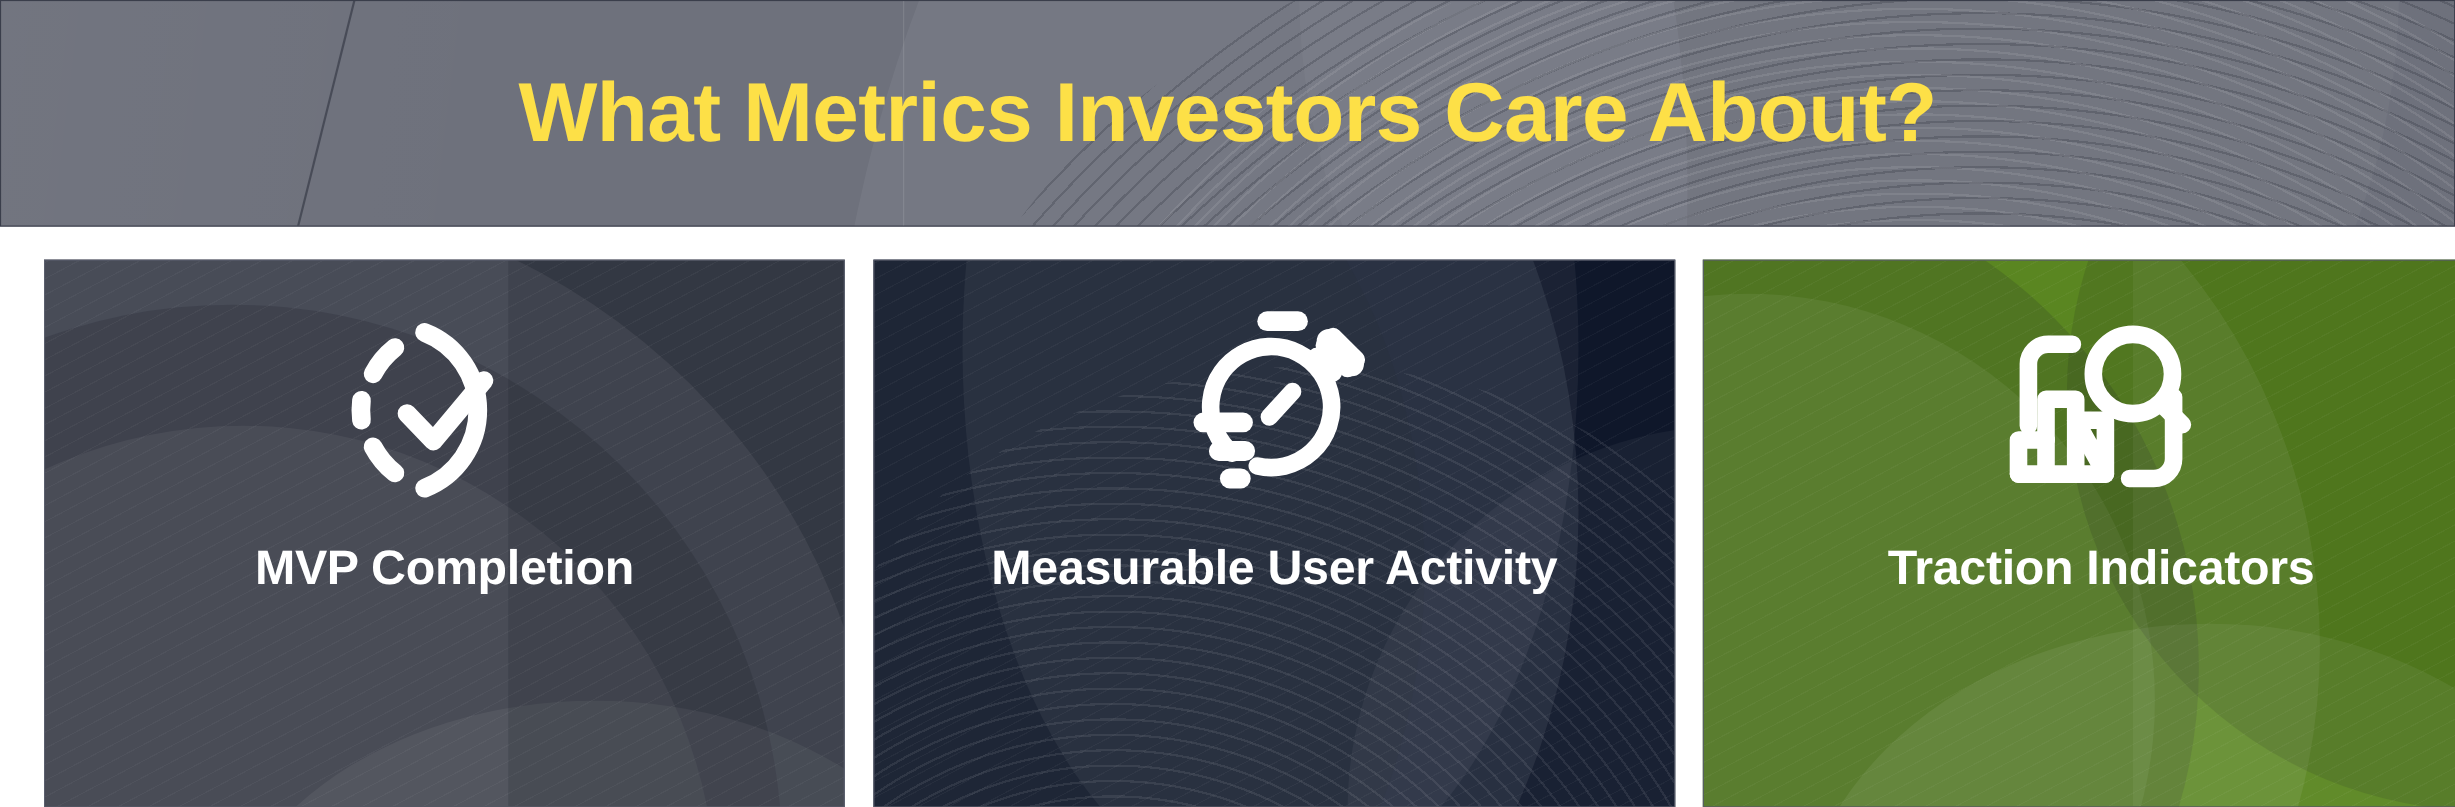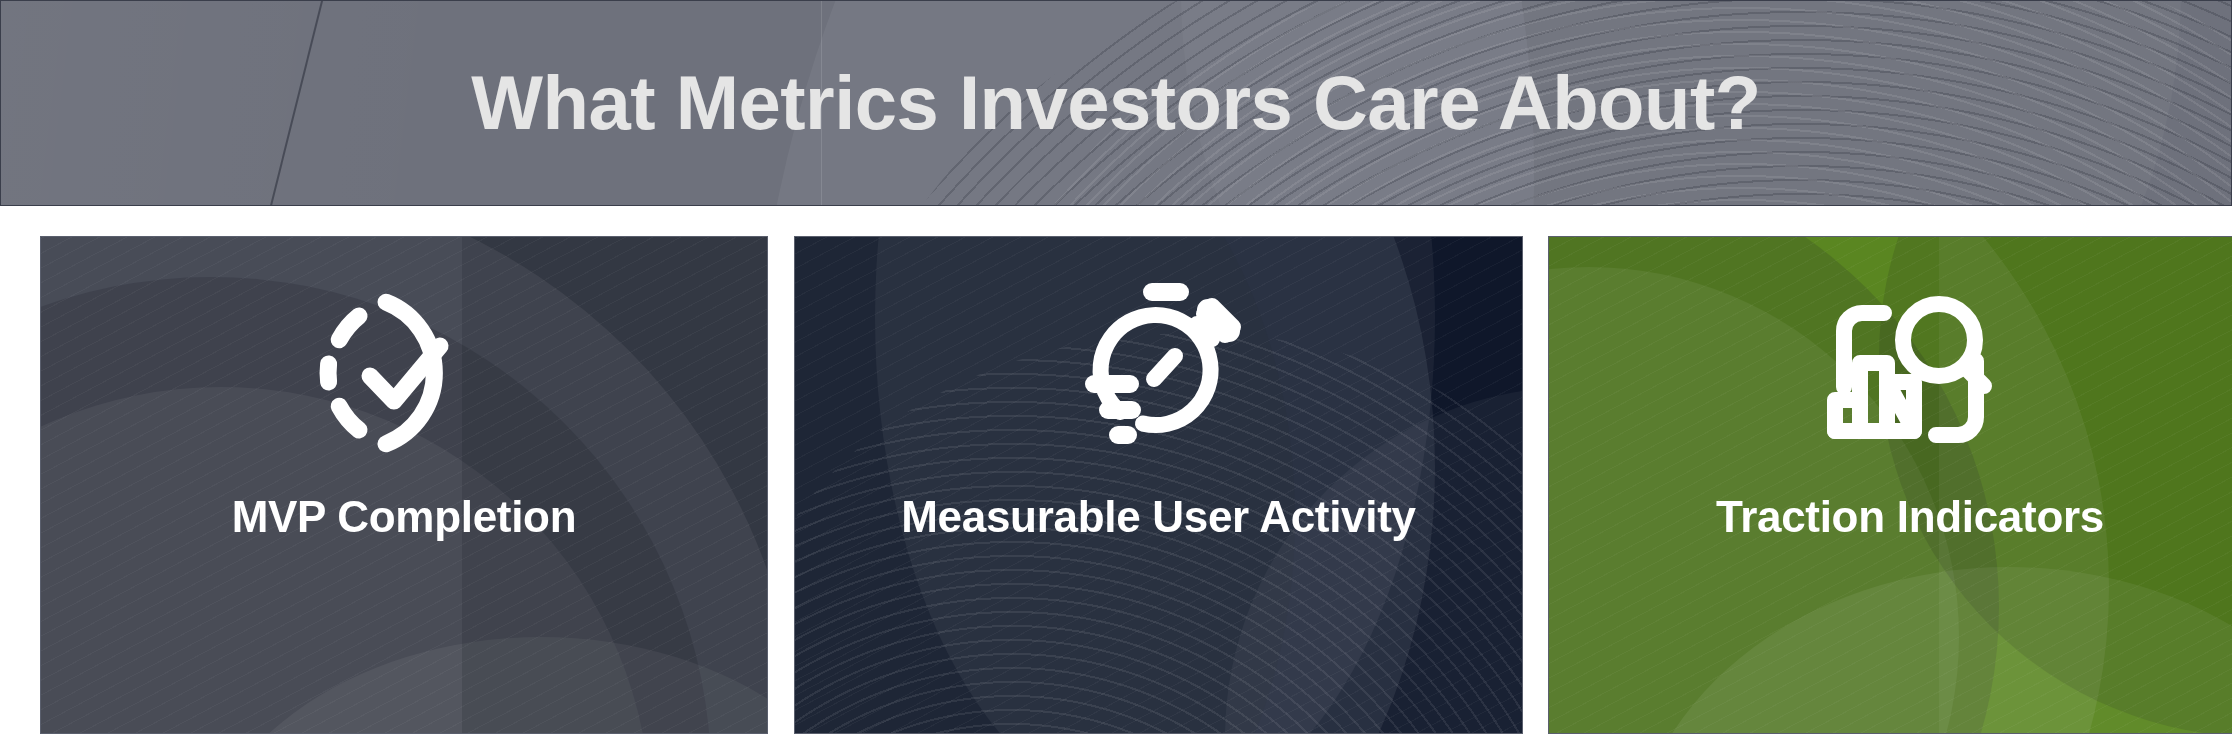--- a/index.html
+++ b/index.html
@@ -59,21 +59,21 @@
     position:absolute;right:-520px;bottom:-760px;width:1900px;height:1100px;
     border-radius:50%;
     background:
       repeating-radial-gradient(circle at 50% 100%,
         rgba(30,34,45,.22) 0px, rgba(30,34,45,.22) 2px,
         rgba(0,0,0,0) 2px, rgba(0,0,0,0) 14px);
   }
   .header .title{
     position:absolute;left:0;right:0;top:50%;transform:translateY(-50%);
     text-align:center;
-    color:#e5e5e5;
+    color:#fde047;
     font-size:76px;
     font-weight:700;
     letter-spacing:-0.5px;
     line-height:1;
     white-space:nowrap;
   }
 
   
   .cards{
     position:absolute;left:0;top:236px;width:2232px;height:405px;

